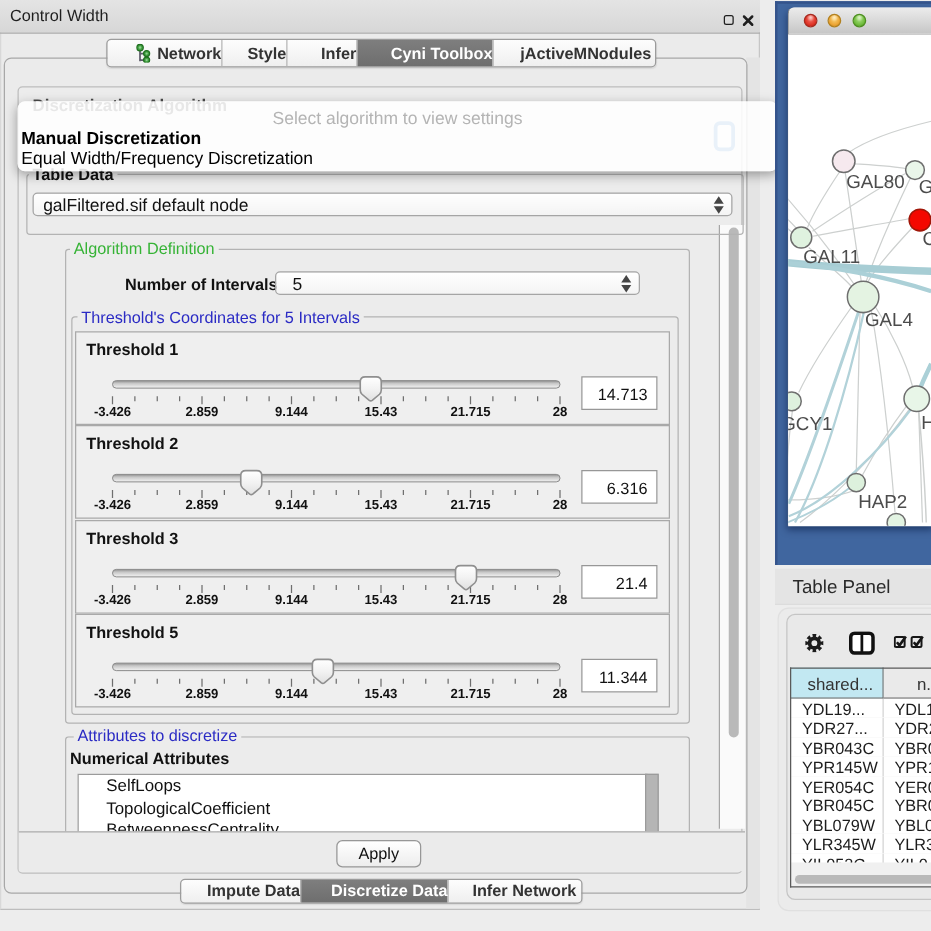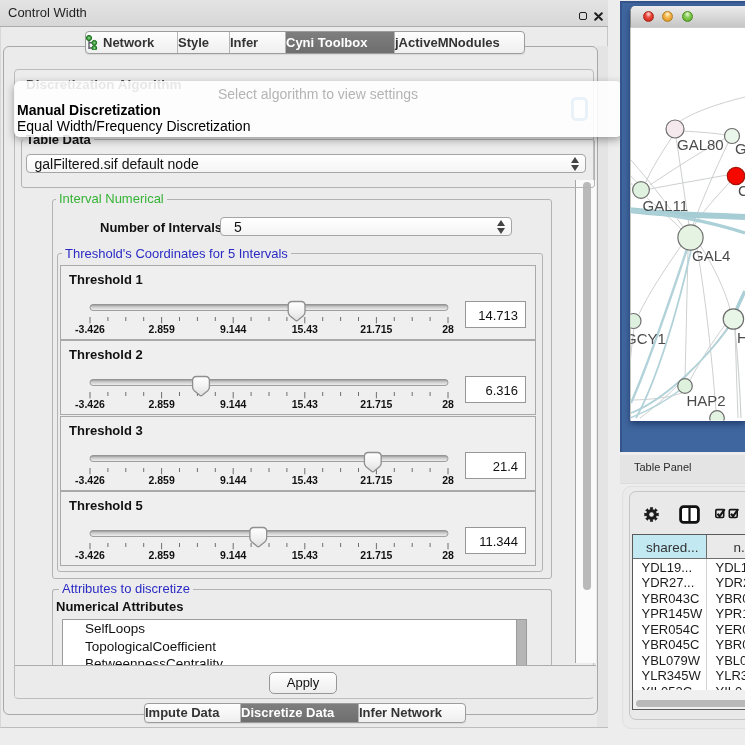--- a/index.html
+++ b/index.html
@@ -14,21 +14,21 @@
   #cptitle .t{position:absolute;left:8px;top:5px;font-size:13px;color:#1f1f1f;}
   #icoFloat{left:578.5px;top:11.5px;width:8.5px;height:8.5px;border:1.5px solid #1f1f1f;border-radius:2px;box-sizing:border-box;}
   
   #outbox{left:3px;top:46px;width:592.5px;height:667px;border:1px solid #a8a8a8;border-radius:6px;}
   
   #inbox{left:14px;top:69px;width:578px;height:627.5px;border:1px solid #bdbdbd;border-radius:4px;background:#ececec;}
   
   .tabbar{height:21px;border:1px solid #9c9c9c;border-radius:4px;display:flex;
     background:linear-gradient(#fdfdfd,#efefef);box-shadow:0 1px 1px rgba(0,0,0,0.08);}
   .tabbar .seg{font-size:13px;font-weight:bold;color:#333;display:flex;align-items:center;
-    justify-content:flex-start;border-right:1px solid #b5b5b5;box-sizing:border-box;}
+    justify-content:flex-end;border-right:1px solid #b5b5b5;box-sizing:border-box;}
   .tabbar .seg:last-child{border-right:none;}
   .tabbar .sel{background:linear-gradient(#7e7e7e,#6e6e6e);color:#fff;}
   #toptabs{left:85px;top:31px;width:438px;}
   #bottabs{left:144px;top:702.5px;width:320px;height:18px;}
   #vsb{left:575px;top:180px;width:20px;height:483px;background:#fafafa;
     border-left:1px solid #a5a5a5;}
   #vsbthumb{left:7px;top:2px;width:8px;height:408px;background:#b9b9b9;border-radius:4px;}
   
   .grp{border:1px solid #b3b3b3;border-radius:3px;}
   .grplab{position:absolute;font-size:13px;background:#ececec;padding:0 3px;line-height:14px;}
@@ -65,21 +65,21 @@
     background:#f4f4f4;box-sizing:border-box;}
   
   #bluewin{left:620px;top:1px;width:125px;height:451px;background:#40669f;
     border-left:2px solid #35548c;border-top:2px solid #35548c;box-sizing:border-box;}
   #macwin{left:630px;top:6px;width:115px;height:415px;background:#fff;border-radius:5px 0 0 0;
     border-left:1px solid #8a8a8a;box-shadow:0 3px 6px rgba(0,20,60,0.5);}
   #mactitle{left:0;top:0;width:115px;height:21px;border-radius:5px 0 0 0;
     background:linear-gradient(#ececec,#c6c6c6);border-bottom:1px solid #9a9a9a;}
   .light{position:absolute;top:5px;width:11.2px;height:11.2px;border-radius:50%;box-sizing:border-box;}
   #tpbar{left:620px;top:455px;width:125px;height:28px;background:#e4e4e4;border-bottom:1px solid #dcdcdc;}
-  #tpbar .t{position:absolute;left:14px;top:6px;font-size:11px;color:#2a2a2a;}
+  #tpbar .t{position:absolute;left:14px;top:6px;font-size:15px;color:#2a2a2a;}
   #tpanel{left:629px;top:491px;width:130px;height:227px;background:#e9e9e9;
     border:1px solid #c5c5c5;border-radius:7px;}
 </style>
 </head>
 <body>
 <div id="stage">
 
   <div class="abs" id="cpwin"></div>
   <div class="abs" style="left:596.5px;top:46px;width:11px;height:681px;background:#e4e4e4;"></div>
   <div class="abs" id="outbox"></div>
@@ -115,21 +115,21 @@
     </div>
 
   <div class="abs grp" style="left:20.5px;top:139px;width:572px;height:47px;"></div>
   <div class="abs grplab" style="left:23px;top:132.5px;color:#111;font-weight:bold;">Table Data</div>
   <div class="abs combo" style="left:25.5px;top:153.5px;width:558px;height:17.5px;">
     <span class="txt" style="left:8px;top:1px;">galFiltered.sif default node</span>
     <span class="updn" style="left:544px;top:2px;"></span>
   </div>
 
   <div class="abs grp" style="left:52px;top:199px;width:498px;height:378px;"></div>
-  <div class="abs grplab" style="left:56px;top:192px;color:#36b336;">Interval Numerical</div>
+  <div class="abs grplab" style="left:56px;top:192px;color:#36b336;">Algorithm Definition</div>
   <div class="abs" style="left:85px;top:220px;font-size:13px;font-weight:bold;color:#111;margin-left:15px;">Number of Intervals</div>
   <div class="abs combo" style="left:220px;top:216.5px;width:290px;height:17.5px;">
     <span class="txt" style="left:13px;top:1px;">5</span>
     <span class="updn" style="left:276px;top:2px;"></span>
   </div>
 
   <div class="abs grp" style="left:57px;top:253px;width:484px;height:317px;"></div>
   <div class="abs grplab" style="left:62px;top:247px;color:#2b2bc4;">Threshold's Coordinates for 5 Intervals</div>
 
   <div class="abs tblock" style="top:265.0px;">

